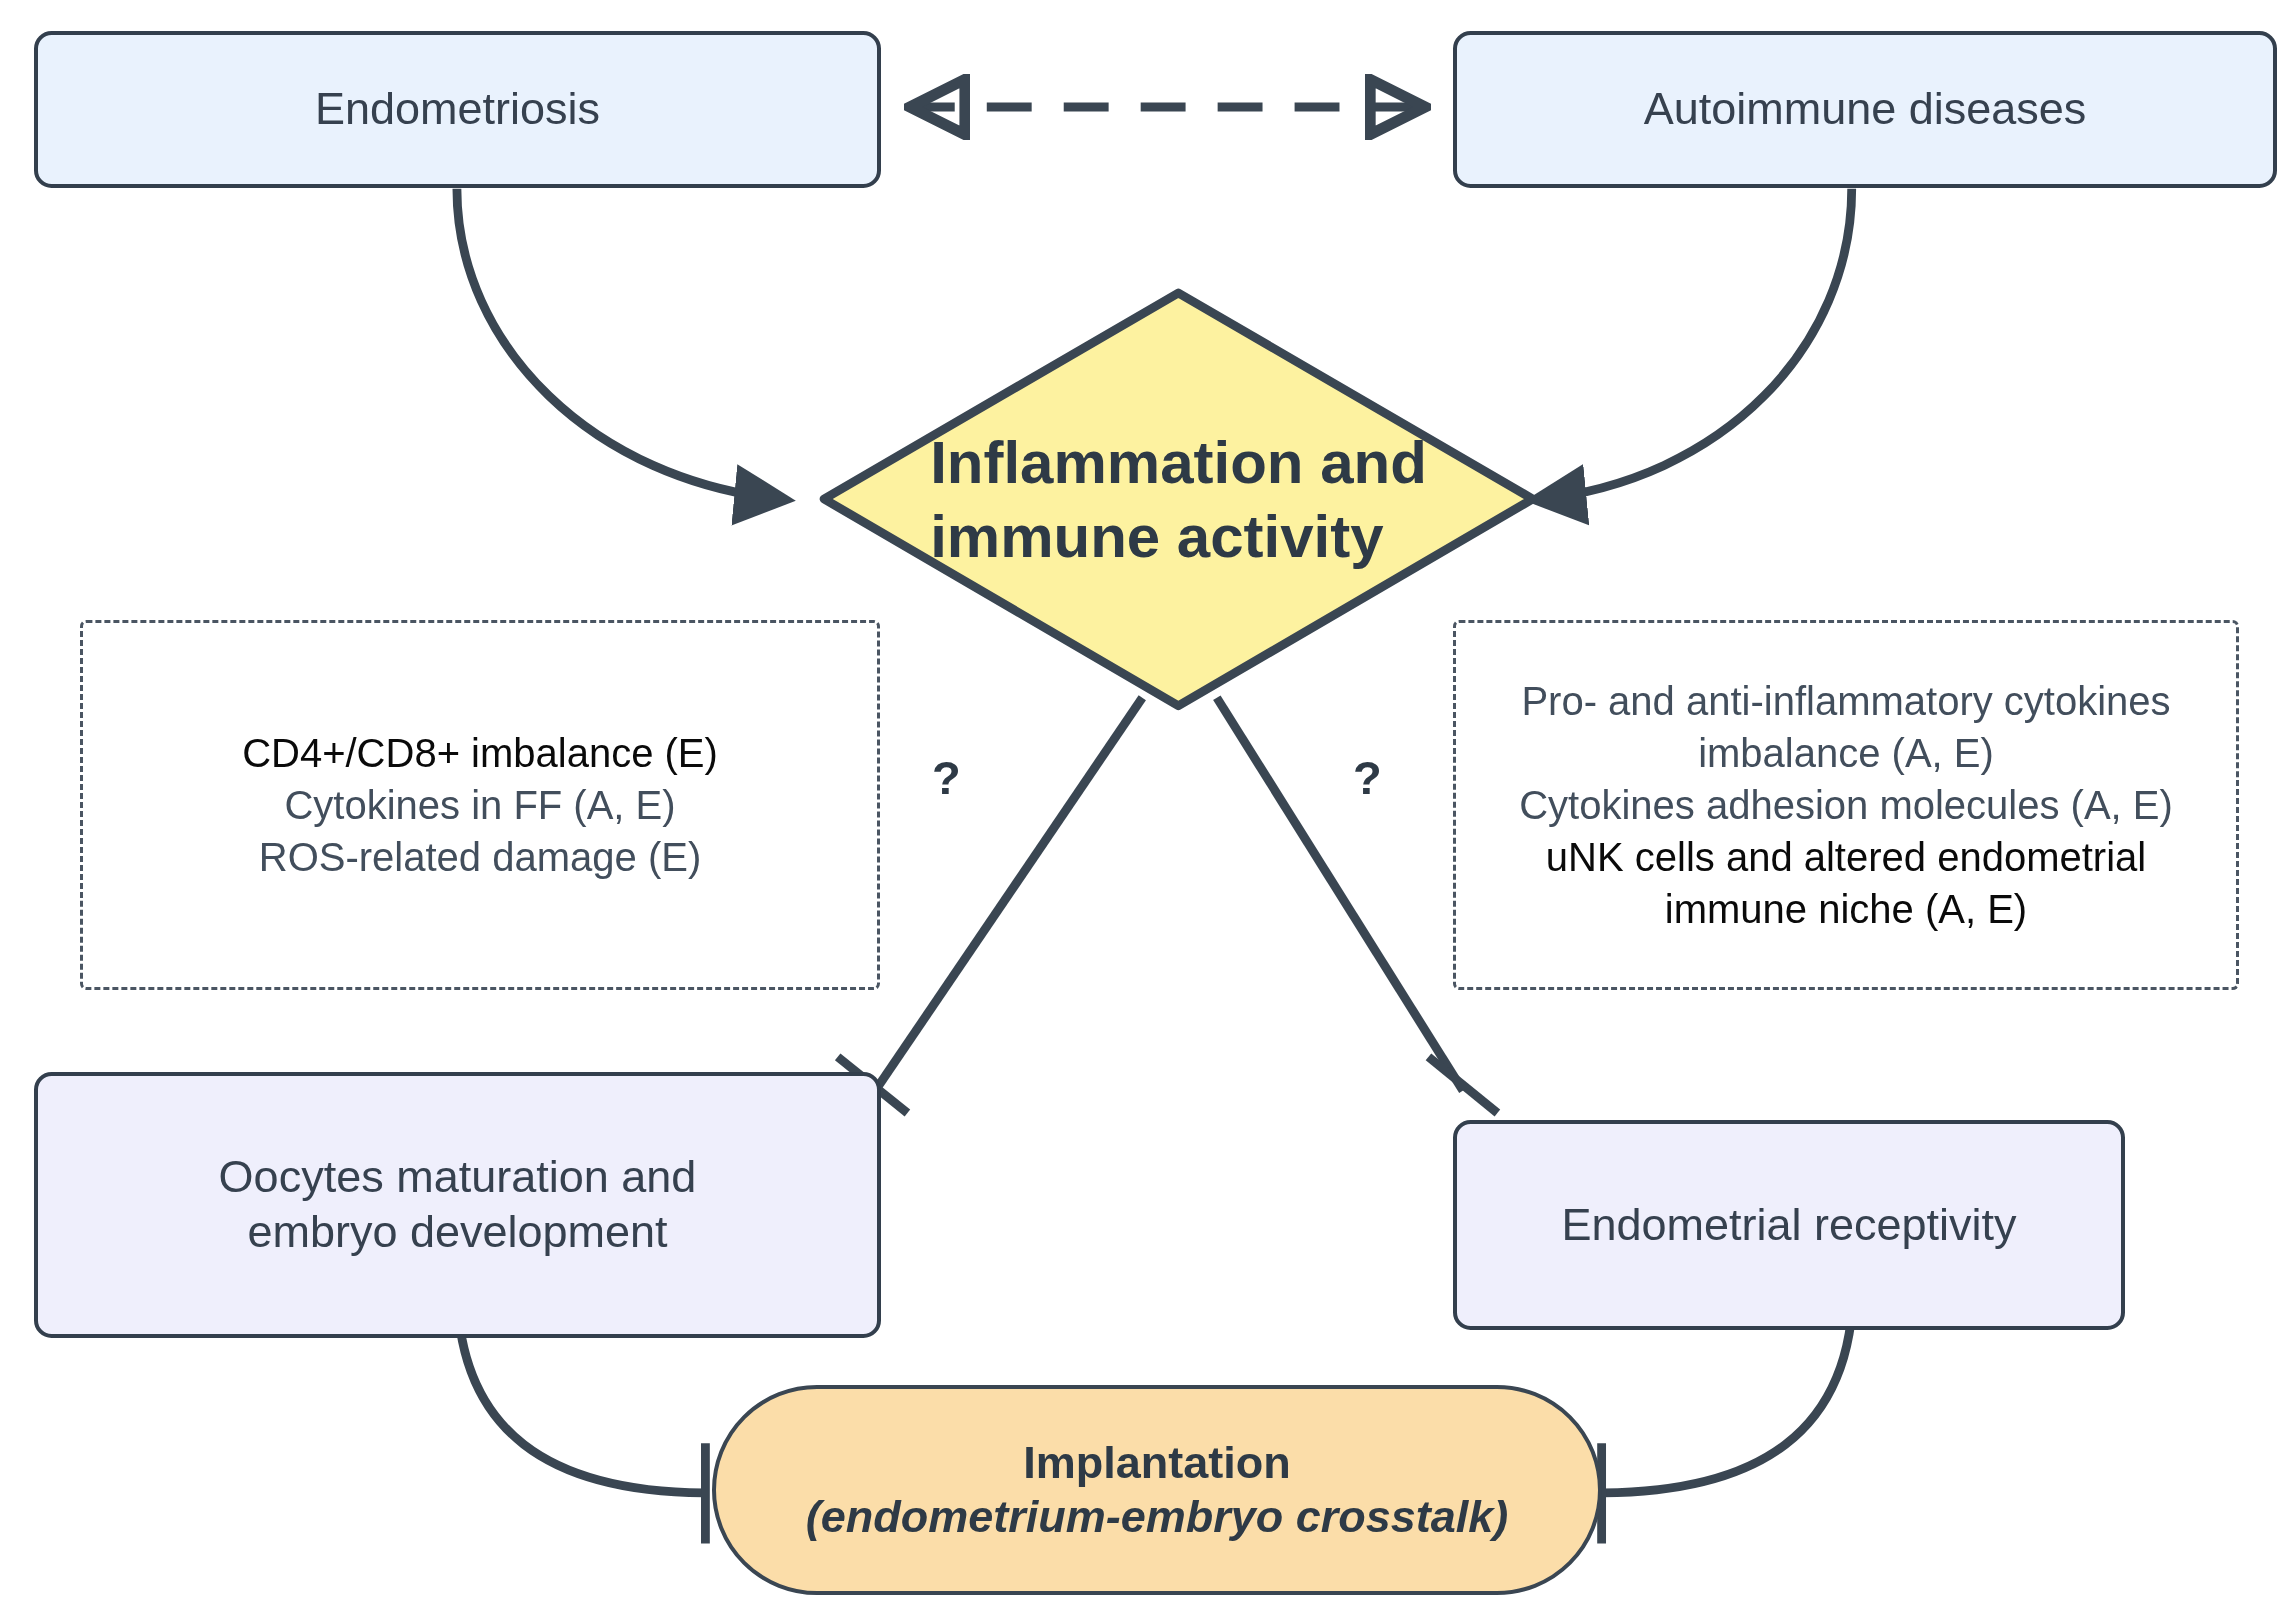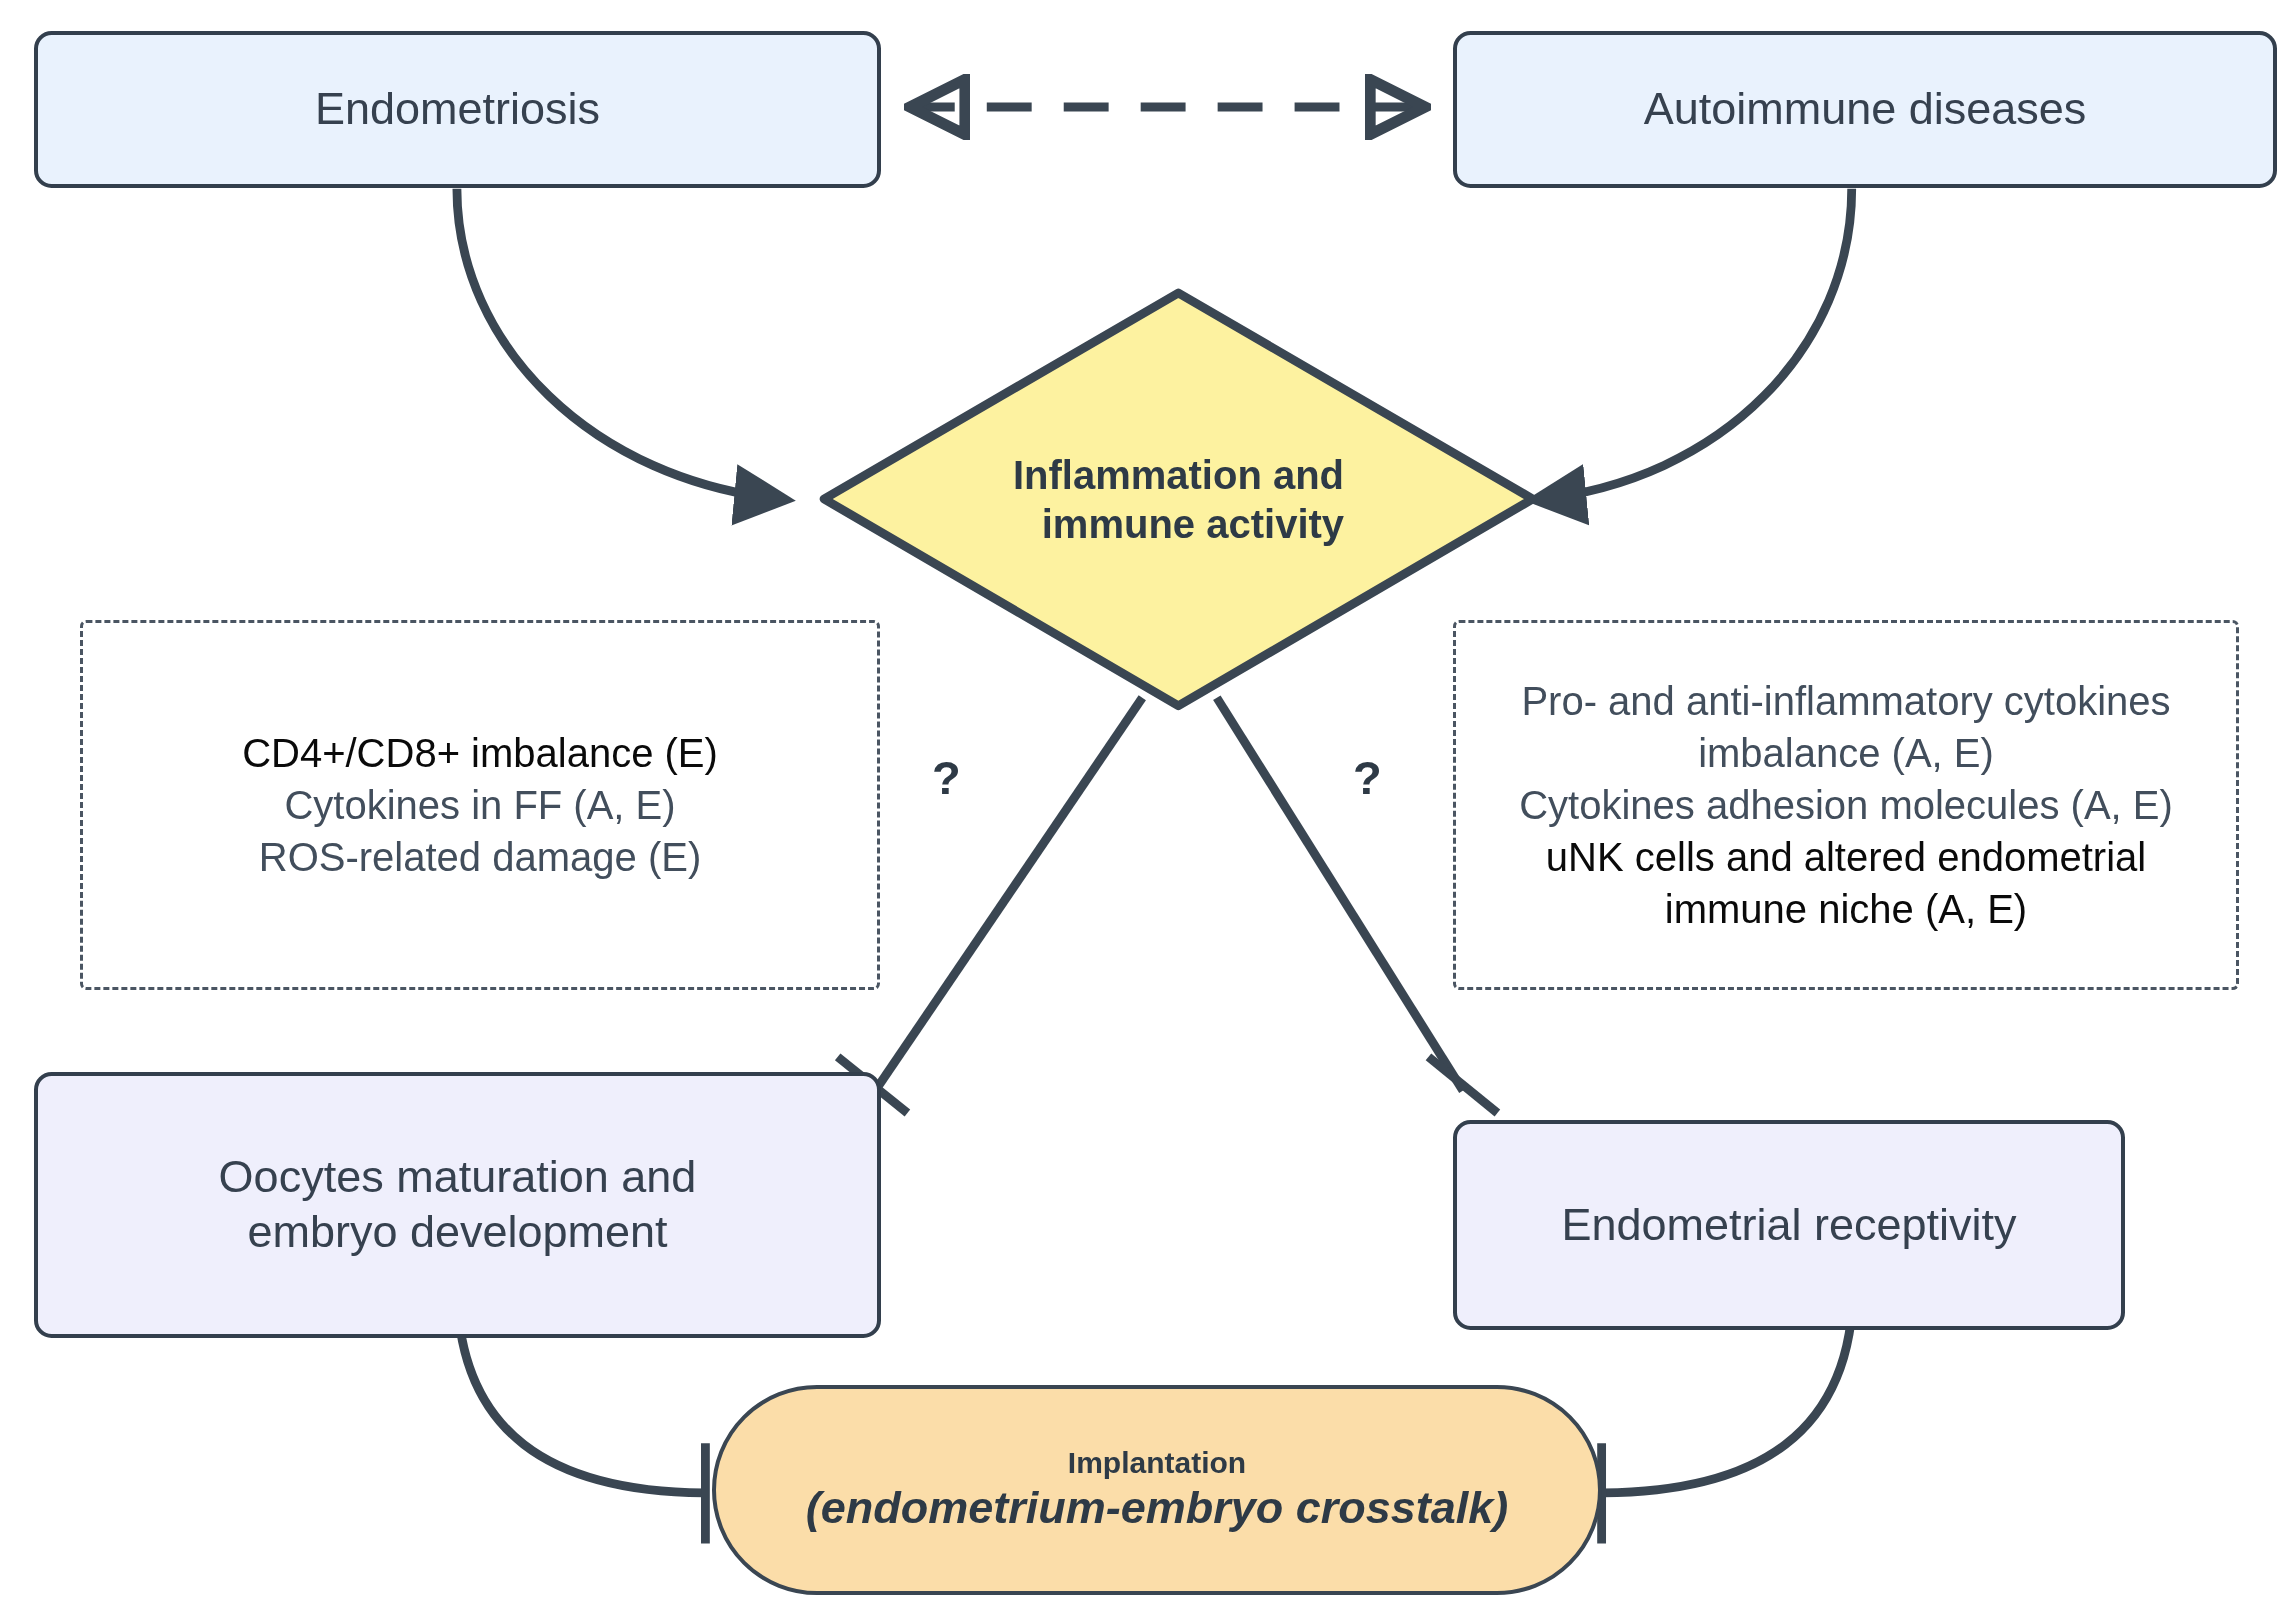--- a/index.html
+++ b/index.html
@@ -12,33 +12,33 @@
         justify-content:center;text-align:center;line-height:1.22;}
 
   .rbox{border:4px solid #333f4d;border-radius:17.6px;}
   .rbox .lbl{color:#36414f;font-size:45px;font-weight:400;padding:0 21px;}
 
   .top-box{background:#e9f2fd;}
   .bottom-box{background:#efeffc;}
 
   .diamond-wrap{position:absolute;}
   .diamond-lbl{position:absolute;left:0;top:0;width:100%;height:100%;
-        display:flex;align-items:center;justify-content:center;text-align:right;
-        color:#2e3a46;font-size:40px;font-weight:bold;line-height:1.22;}
+        display:flex;align-items:center;justify-content:center;text-align:left;
+        color:#2e3a46;font-size:60px;font-weight:bold;line-height:1.22;}
 
   .dbox{position:absolute;box-sizing:border-box;border:3.2px dashed #4a5562;
         border-radius:6.4px;display:flex;flex-direction:column;align-items:center;
         justify-content:center;text-align:center;padding:8px 14.4px;}
   .dbox .line{color:#424e5c;font-size:40px;line-height:1.30;white-space:nowrap;}
   .dbox .line.em{color:#0a0a0a;font-weight:400;}
 
   .oval{position:absolute;box-sizing:border-box;background:#fbdda9;
         border:4px solid #3a4652;border-radius:801px;display:flex;
         flex-direction:column;align-items:center;justify-content:center;text-align:center;}
-  .oval .t1{color:#2e3a46;font-size:30px;font-weight:bold;line-height:1.2;}
+  .oval .t1{color:#2e3a46;font-size:45px;font-weight:bold;line-height:1.2;}
   .oval .t2{color:#2e3a46;font-size:45px;font-weight:bold;font-style:italic;line-height:1.2;}
 
   .qmark{position:absolute;color:#2e3a46;font-size:47px;font-weight:bold;}
 </style>
 </head>
 <body>
 
 <div id="stage">
 
   <svg id="wires" viewBox="0 0 2863 2025">

